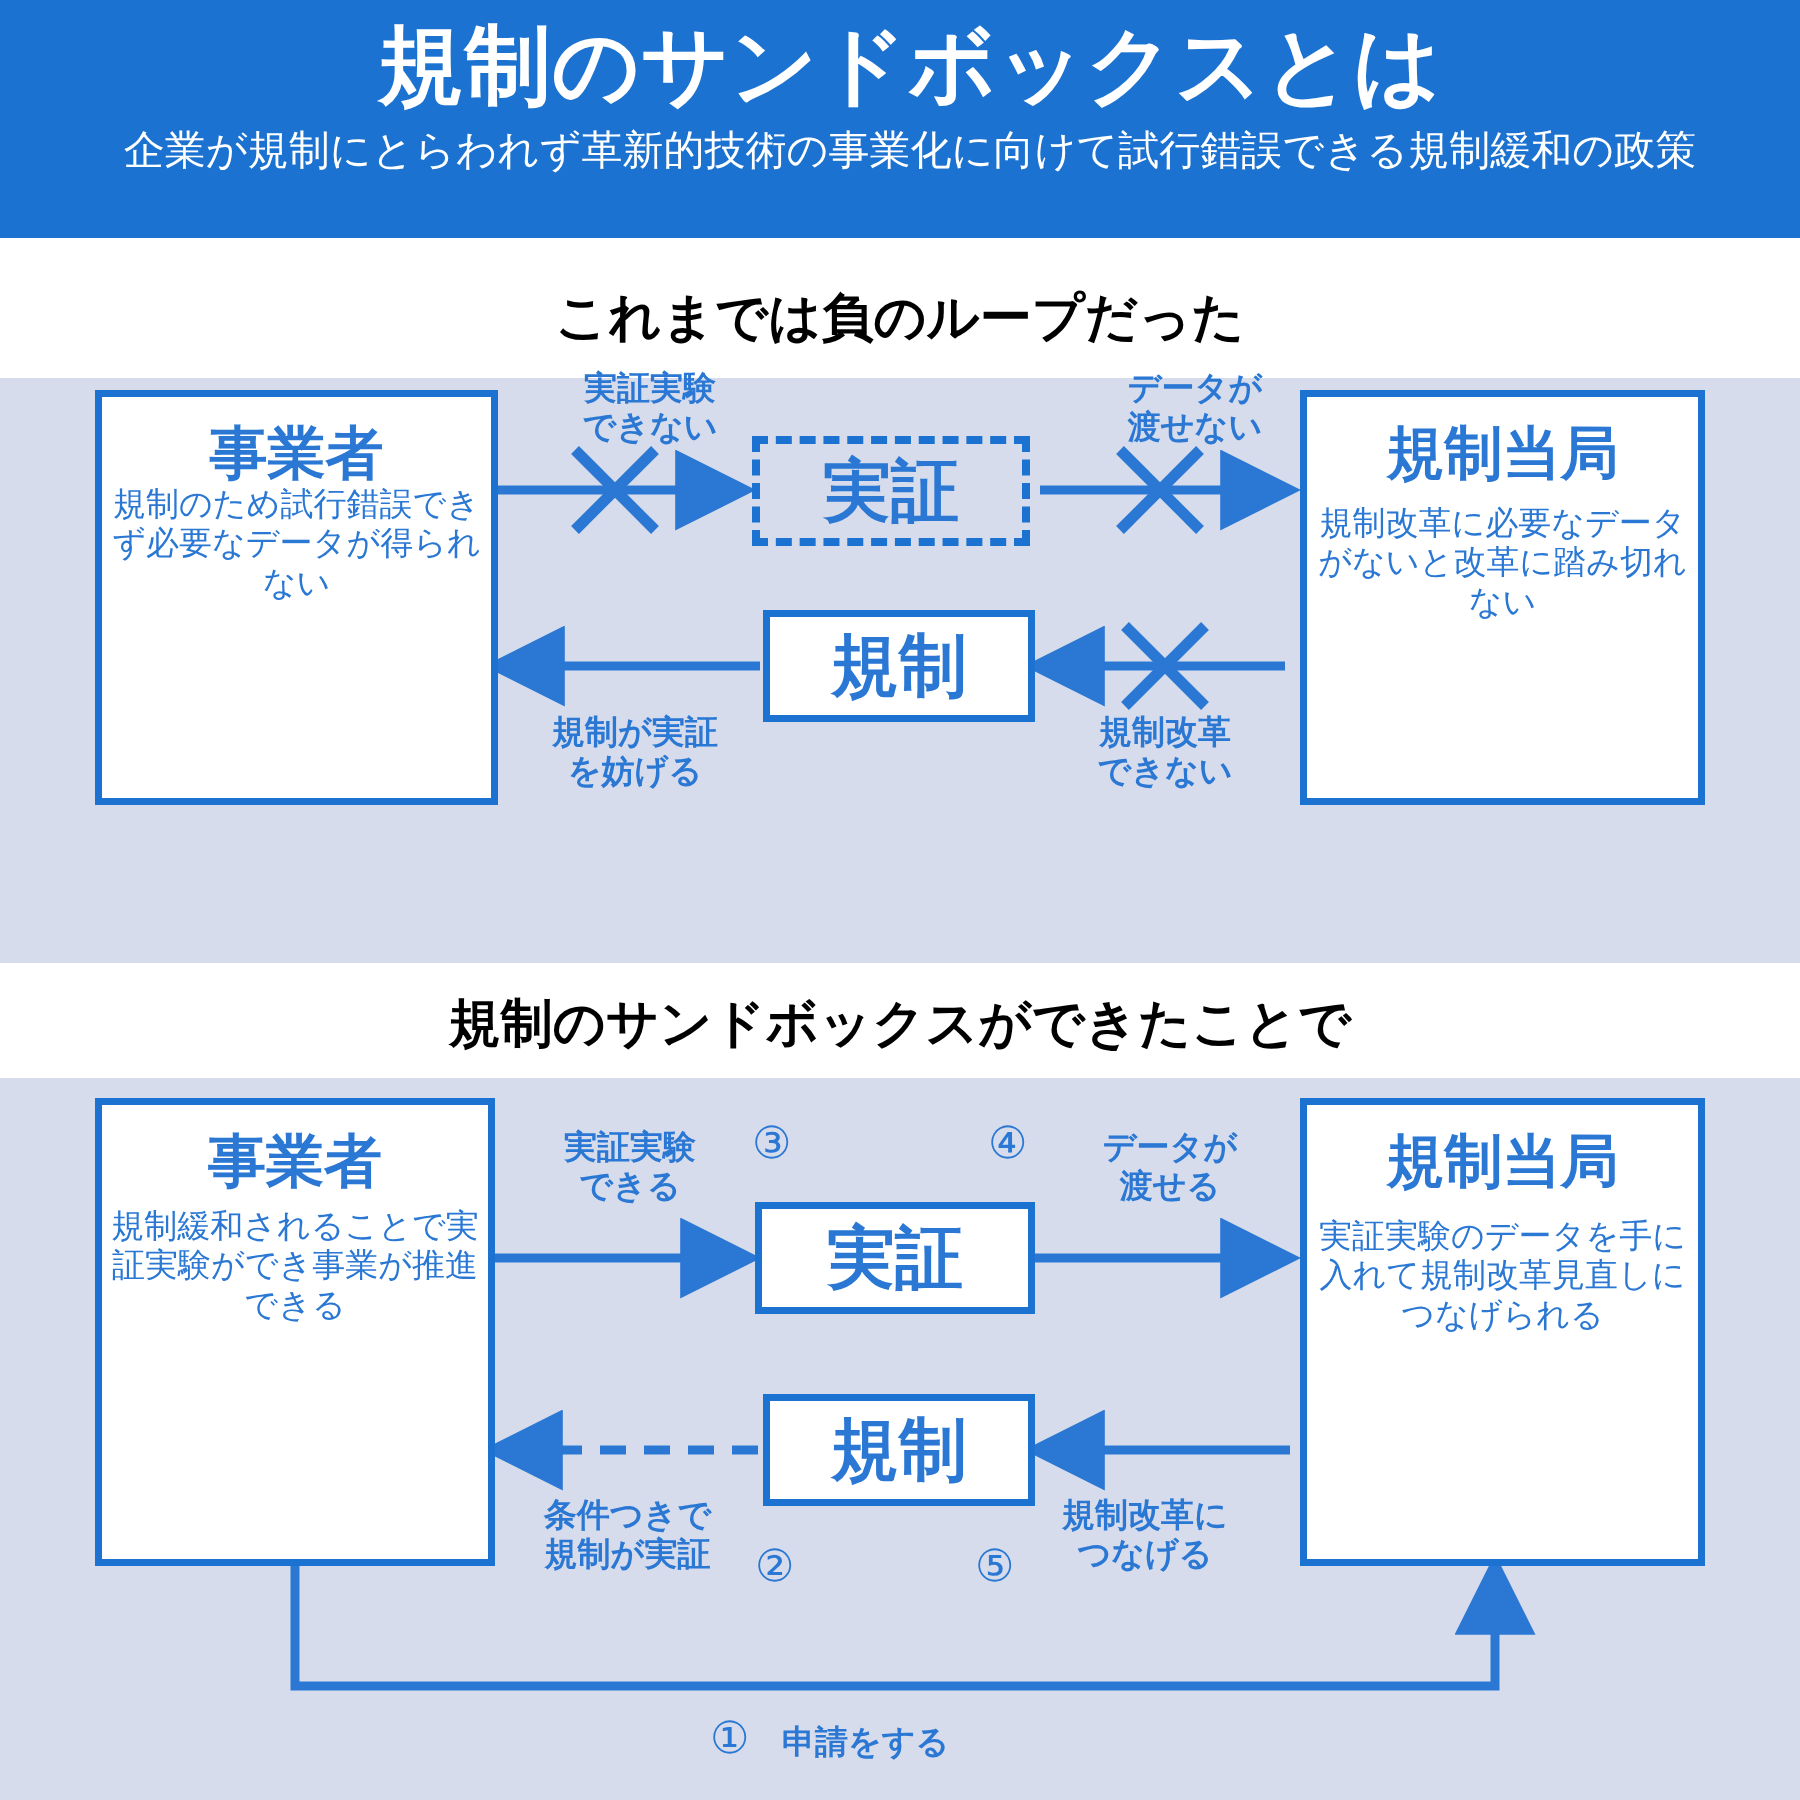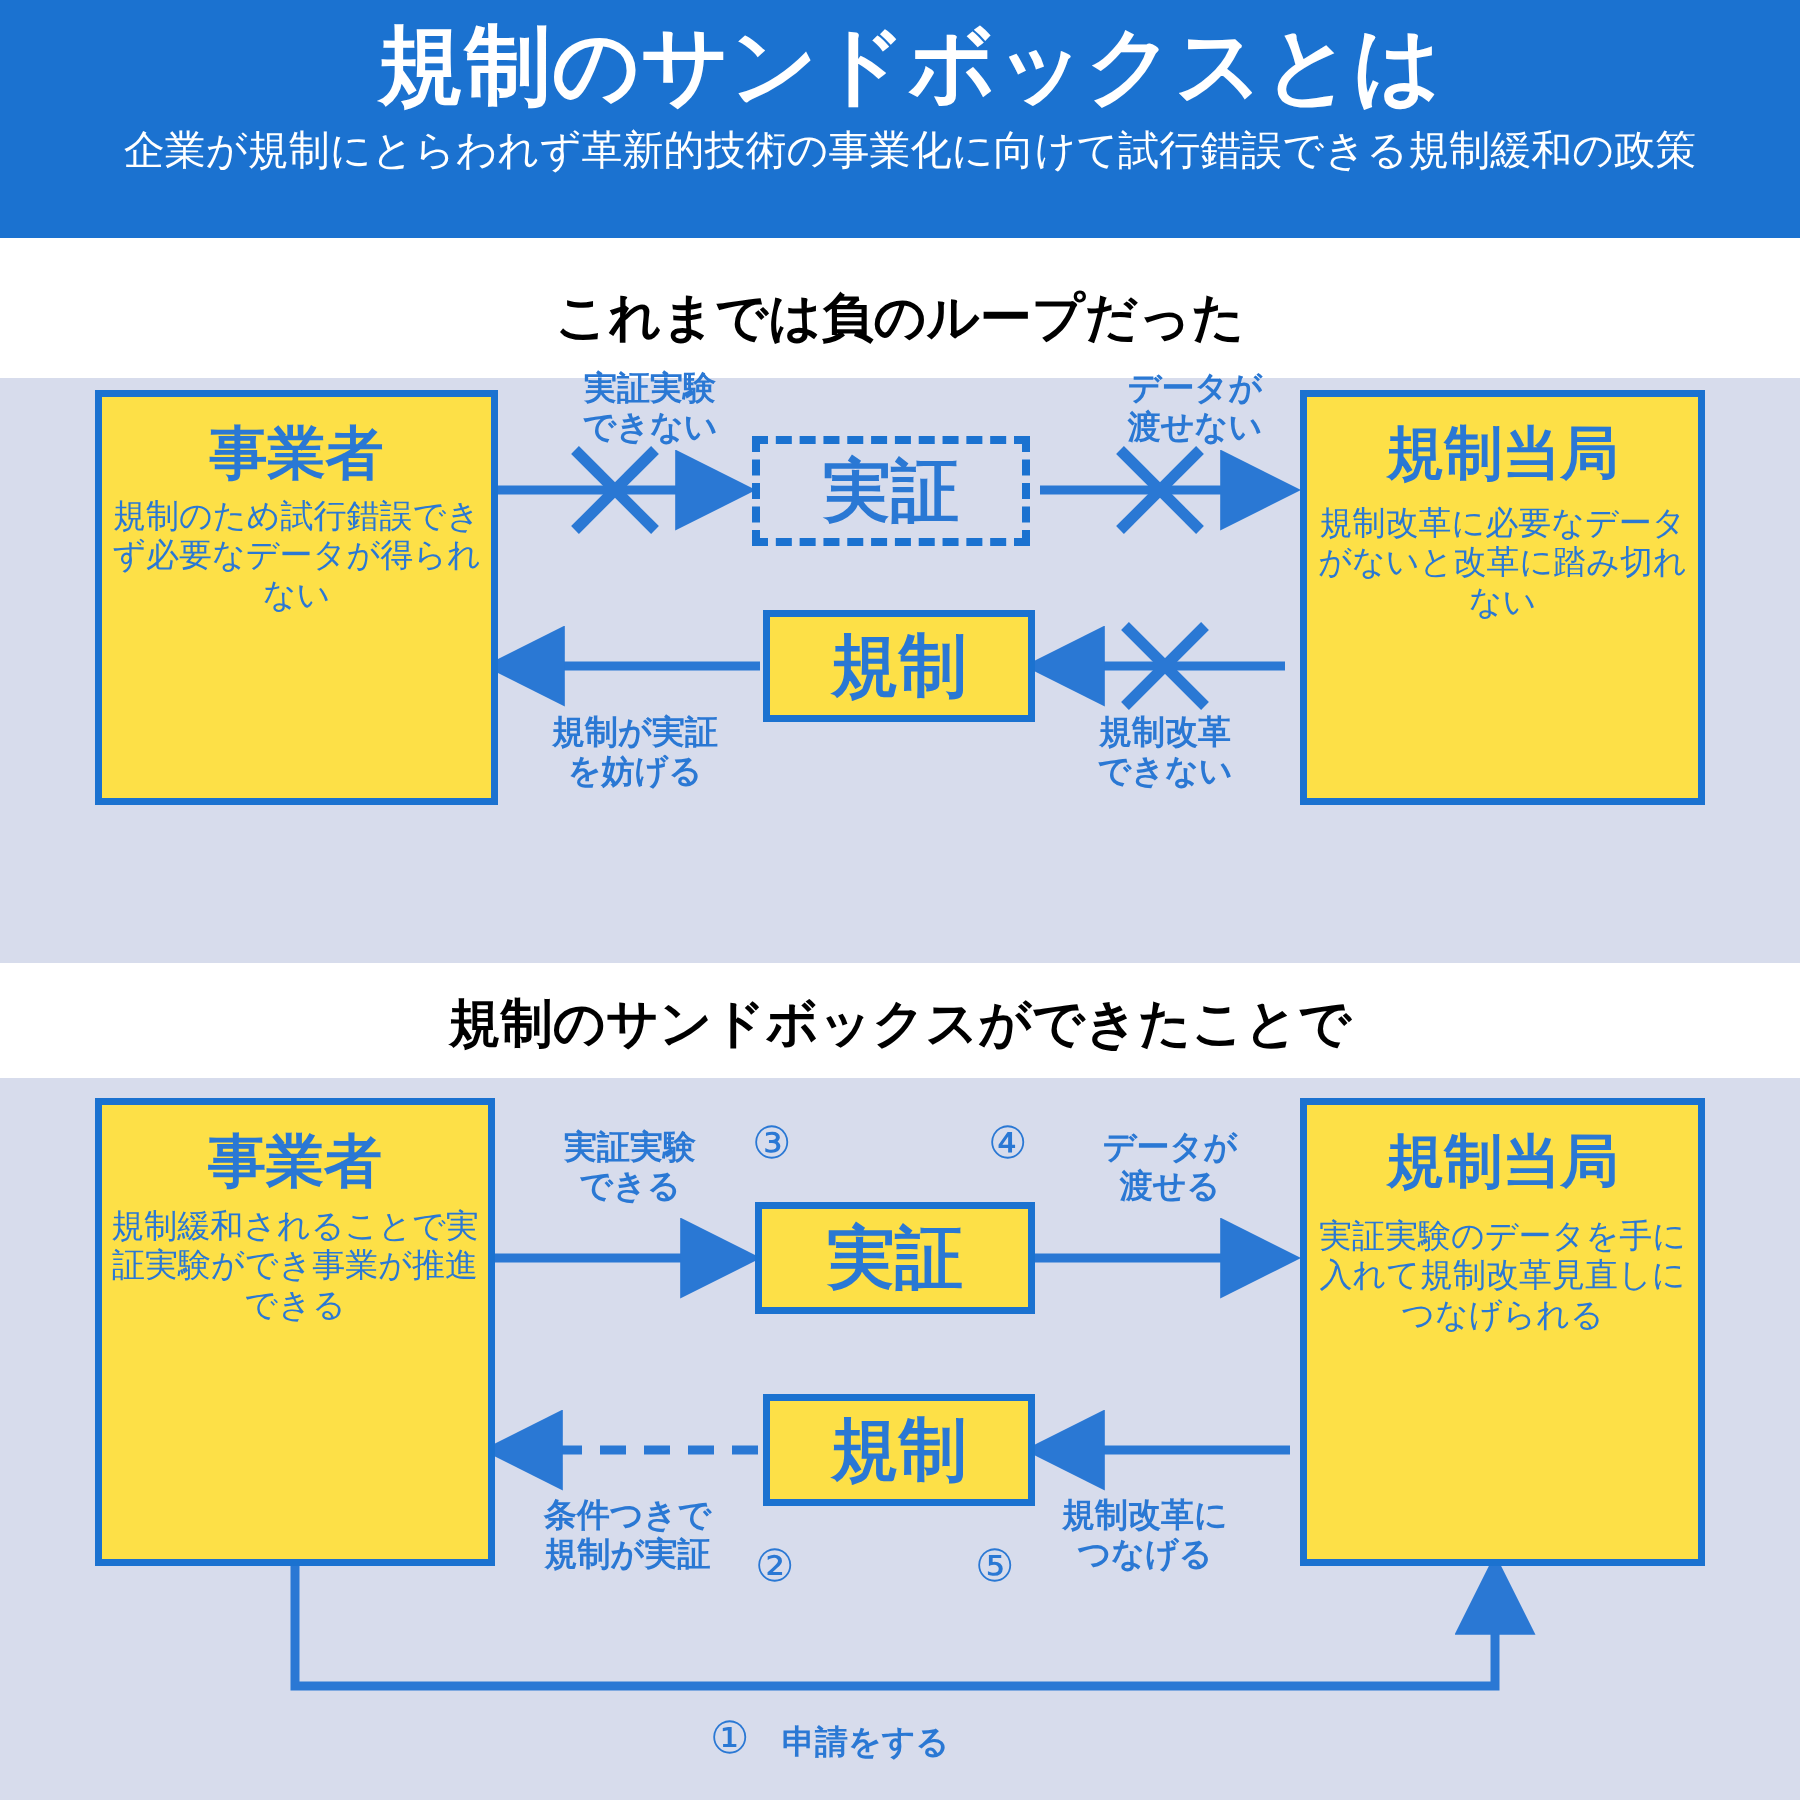--- a/index.html
+++ b/index.html
@@ -40,21 +40,21 @@
 
   
   .panel{
     position:absolute;left:0;width:1800px;background:#d7dcec;
   }
   #panel1{top:378px;height:585px;}
   #panel2{top:1078px;height:722px;}
 
   
   .box{
-    position:absolute;background:#fde047;
+    position:absolute;background:#ffffff;
     border:7px solid #1b72d0;
     box-sizing:border-box;
     color:#2a78d4;
     text-align:center;
   }
   .box.dashed{border-style:dashed;background:transparent;border-width:8px;}
   .box-title{
     font-size:58px;font-weight:bold;line-height:1.05;color:#2a78d4;
   }
   .box-title.small{font-size:68px;}
@@ -117,21 +117,21 @@
           <line x1="1200" y1="72" x2="1120" y2="152"></line>
       </g>
       <g stroke="#2a78d4" stroke-width="11">
         <line x1="1125" y1="248" x2="1205" y2="328"></line>
           <line x1="1205" y1="248" x2="1125" y2="328"></line>
       </g>
     </svg>
 
     <div class="box" style="left:95px;top:12px;width:403px;height:415px;padding-top:26px;">
       <div class="box-title">事業者</div>
-      <div class="box-desc" style="margin-top:12px;">規制のため試行錯誤できず必要なデータが得られない</div>
+      <div class="box-desc" style="">規制のため試行錯誤できず必要なデータが得られない</div>
     </div>
 
     <div class="box dashed" style="left:752px;top:58px;width:278px;height:110px;display:flex;align-items:center;justify-content:center;">
       <div class="box-title small">実証</div>
     </div>
 
     <div class="box" style="left:1300px;top:12px;width:405px;height:415px;padding-top:26px;">
       <div class="box-title">規制当局</div>
       <div class="box-desc" style="margin-top:19px;">規制改革に必要なデータがないと改革に踏み切れない</div>
     </div>

